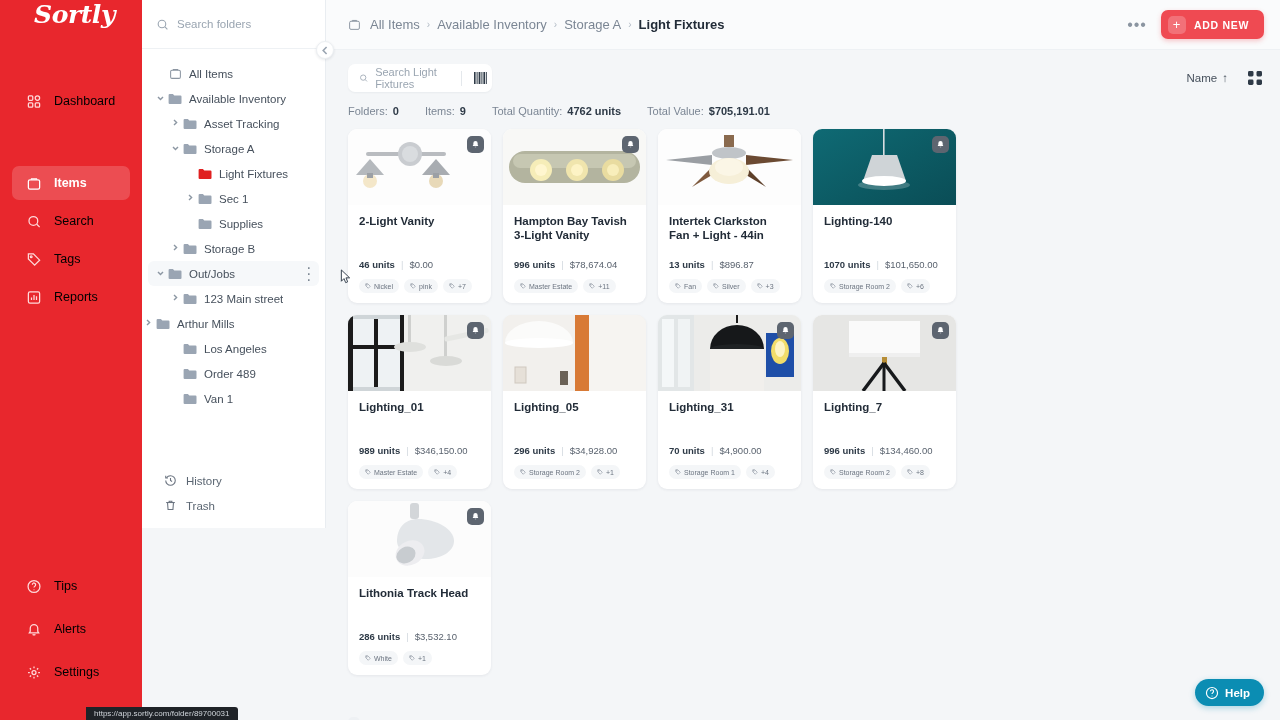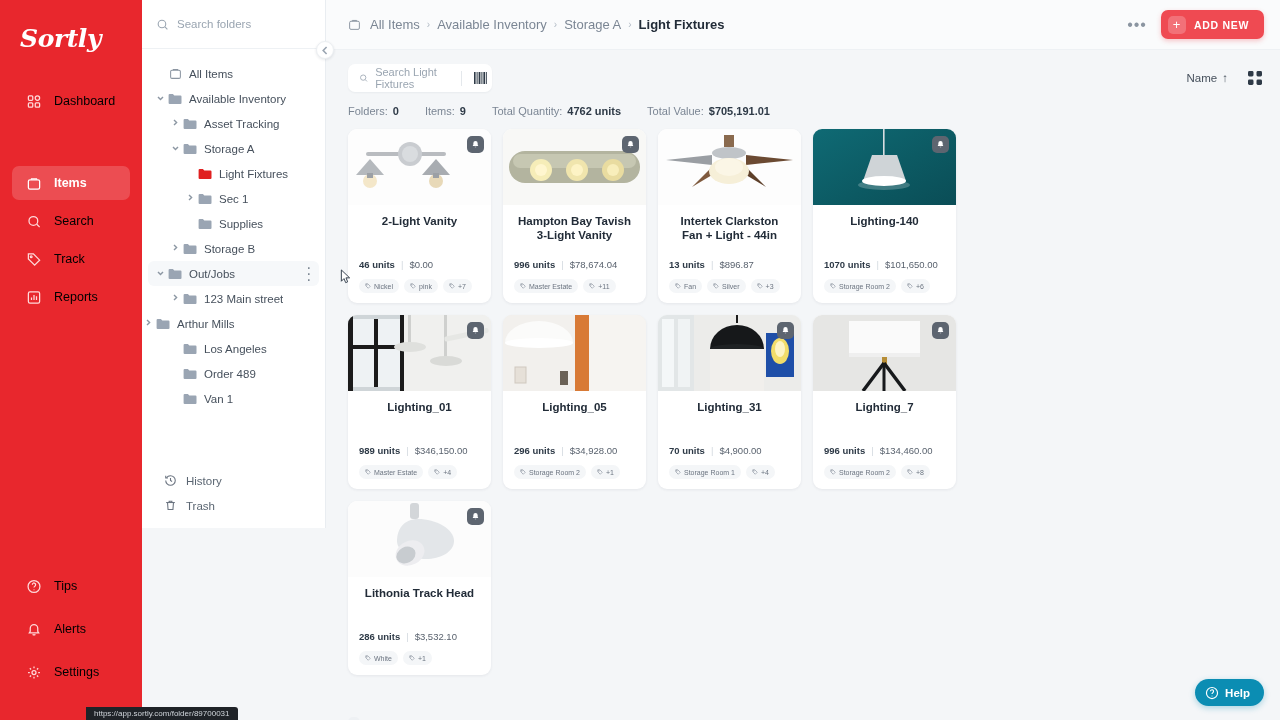--- a/index.html
+++ b/index.html
@@ -11,21 +11,21 @@
     -webkit-font-smoothing: antialiased;
   }
   .app { display: flex; width: 1280px; height: 720px; position: relative; }
 
   
   .railnav {
     width: 142px; height: 720px; background: #e8272d;
     display: flex; flex-direction: column; flex: 0 0 142px;
     position: relative;
   }
-  .brand { height: 76px; display: flex; align-items: center; padding-left: 20px; }
+  .brand { height: 76px; display: flex; padding-left: 34px; }
   .brand-logo {
     color: #fff; font-size: 25px; font-weight: 700;
     font-family: "DejaVu Serif", serif; font-style: italic; letter-spacing: -0.4px;
   }
   .rail-top { margin-top: 4px; }
   .rail-item {
     display: flex; align-items: center; gap: 12px;
     height: 34px; margin: 4px 12px; padding-left: 14px;
     border-radius: 7px; cursor: pointer;
     color: #000000; font-size: 12.5px; font-weight: 500;
@@ -114,21 +114,21 @@
   .scan-btn { width: 30px; display: flex; align-items: center; justify-content: center; cursor: pointer; }
   .sub-right { margin-left: auto; display: flex; align-items: center; gap: 20px; }
   .sortctl { display: flex; align-items: center; gap: 5px; font-size: 11.5px; color: #46505c; cursor: pointer; }
   .gridctl { cursor: pointer; display:flex; }
 
   .statsrow { display: flex; align-items: center; gap: 26px; padding: 13px 0 0 22px; font-size: 11px; color: #7b8694; }
   .statsrow b { color: #2e3a47; font-weight: 700; }
 
   
   .cardgrid {
-    display: flex; flex-wrap: wrap; gap: 12px; padding: 12px 0 0 22px; width: 632px; text-align: center;
+    display: flex; flex-wrap: wrap; gap: 12px; padding: 12px 0 0 22px; width: 632px;
   }
   .card {
     width: 143px; background: #fff; border-radius: 9px; overflow: hidden;
     box-shadow: 0 1px 3px rgba(25,35,50,0.07); cursor: pointer;
     display: flex; flex-direction: column; position: relative;
   }
   .card-img { height: 76px; position: relative; overflow: hidden; }
   .bell {
     position: absolute; top: 7px; right: 7px; width: 17px; height: 17px;
     background: #5d6570; border-radius: 5px; display: flex; align-items: center;
@@ -209,21 +209,21 @@
           </span>
           <span>Search</span>
         </div>
         <div class="rail-item">
           <span style="display: flex; align-items: center; color: rgb(255, 217, 218);">
             <svg width="15" height="15" viewBox="0 0 24 24" fill="none" stroke="currentColor" stroke-width="2">
               <path d="M3 3h8l10 10-8 8L3 11z"></path>
               <circle cx="7.5" cy="7.5" r="1.4"></circle>
             </svg>
           </span>
-          <span>Track</span>
+          <span>Tags</span>
         </div>
         <div class="rail-item">
           <span style="display: flex; align-items: center; color: rgb(255, 217, 218);">
             <svg width="15" height="15" viewBox="0 0 24 24" fill="none" stroke="currentColor" stroke-width="2">
               <rect x="3" y="3" width="18" height="18" rx="2.5"></rect>
               <path d="M8 16v-4M12 16V8M16 16v-6"></path>
             </svg>
           </span>
           <span>Reports</span>
         </div>

